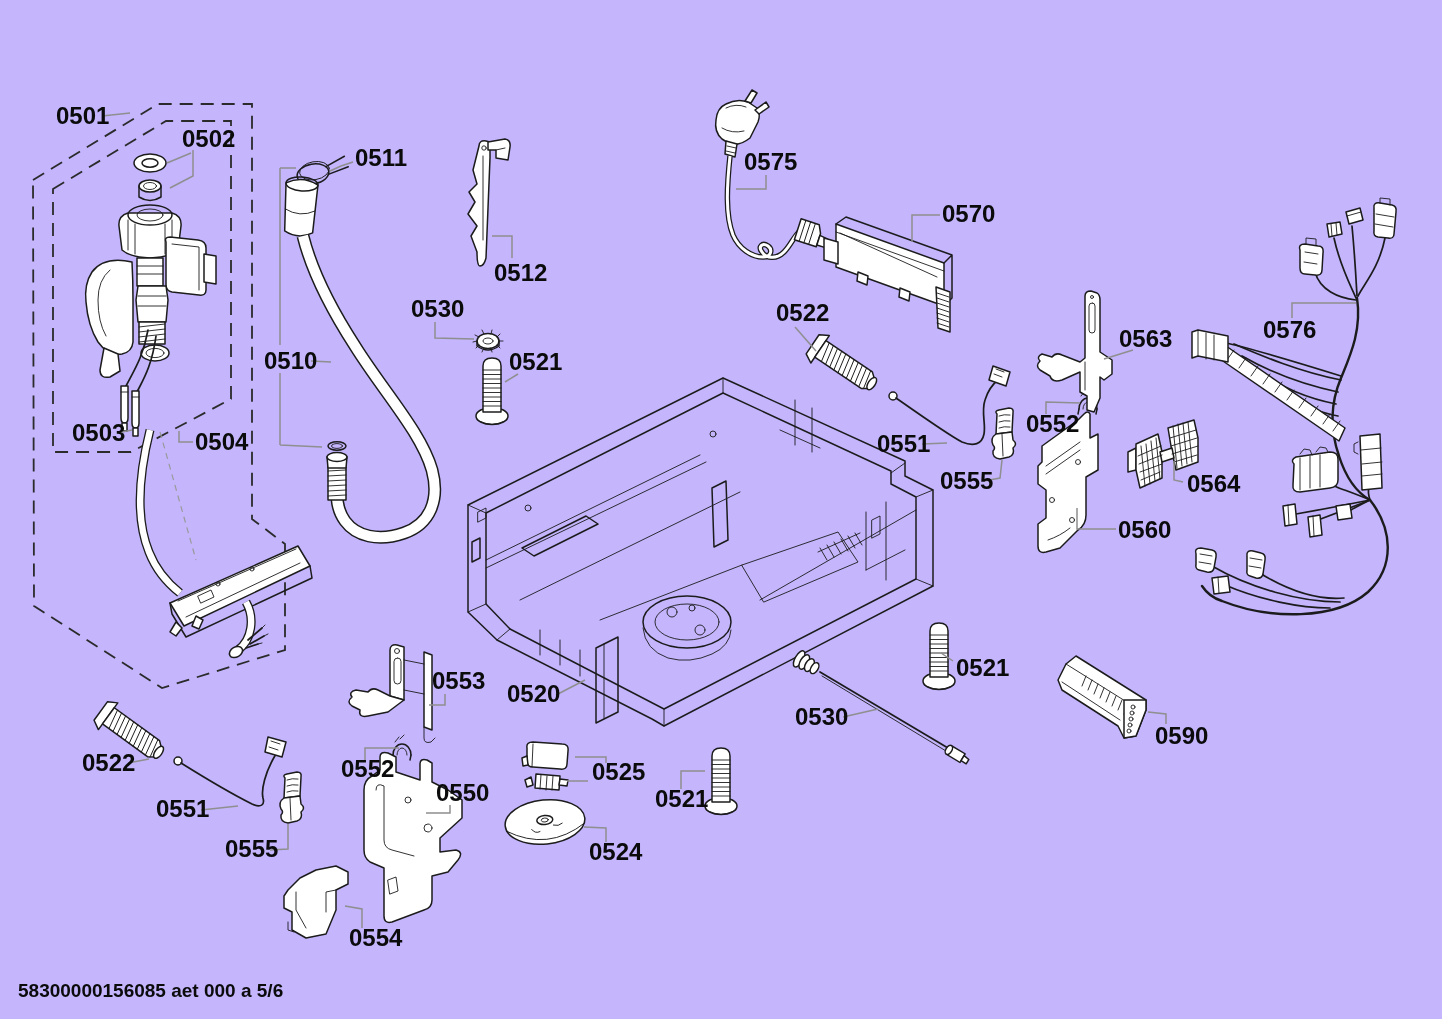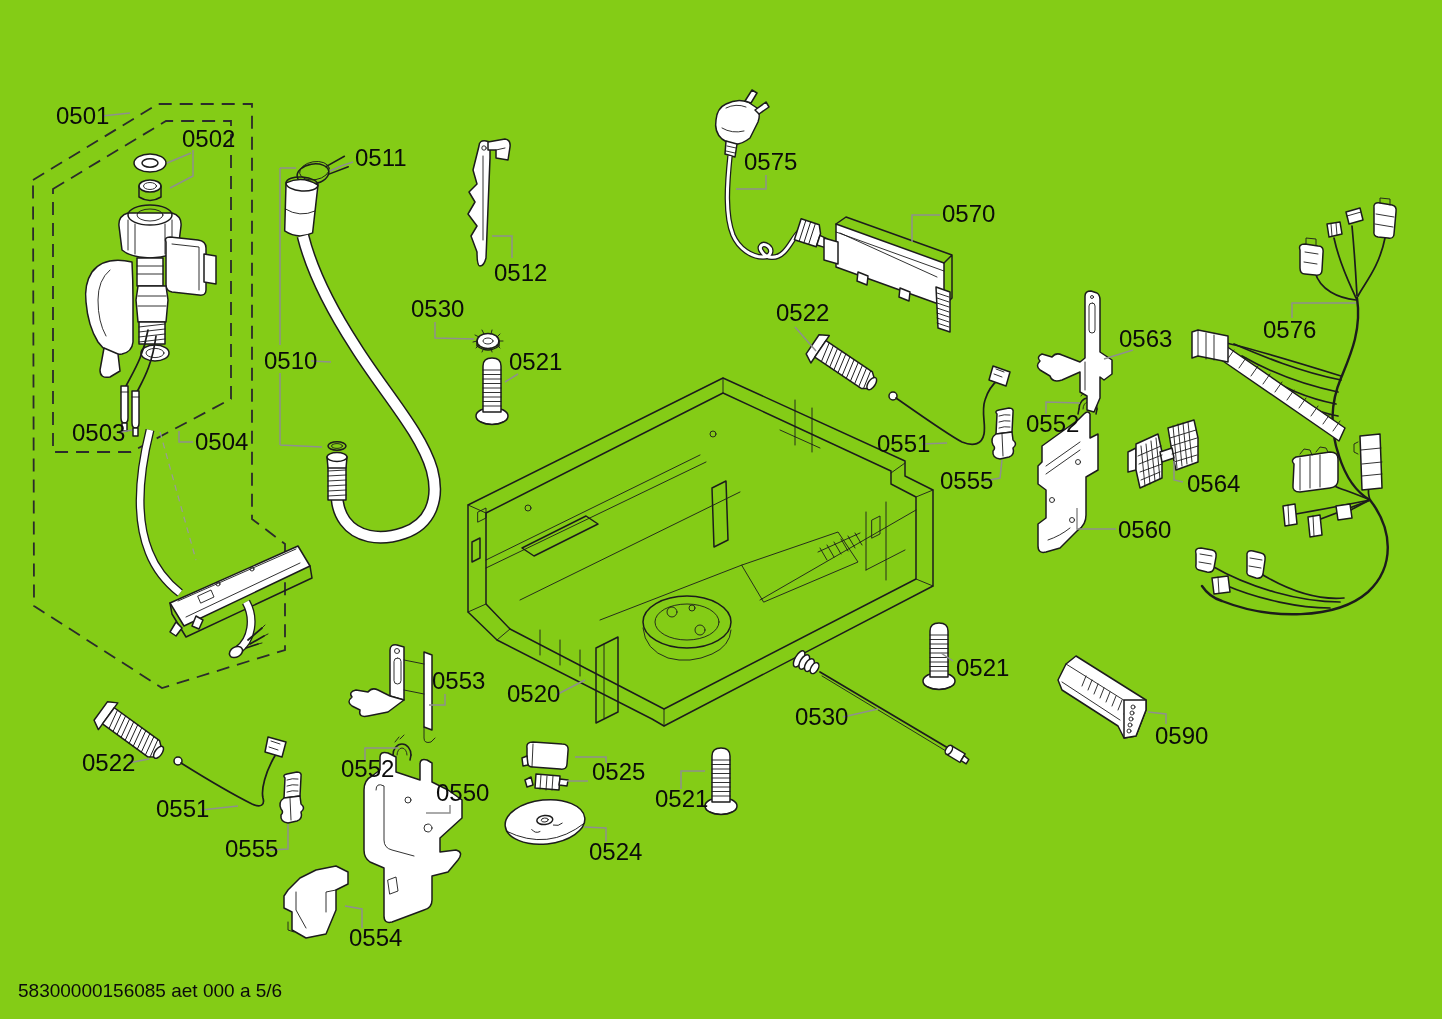--- a/index.html
+++ b/index.html
@@ -1,17 +1,17 @@
 <!DOCTYPE html>
 <html><head>
 <meta charset="utf-8">
 <style>
   html,body{margin:0;padding:0;background:#ffffff;}
-  .stage{position:relative;width:1442px;height:1019px;background:#84cc16;overflow:hidden;
-         font-family:"Liberation Sans",sans-serif;}
+  .stage{position:relative;width:1442px;height:1019px;background:#c4b5fd;overflow:hidden;
+         font-family:"Liberation Sans",sans-serif;font-weight:bold;}
   svg{display:block;}
   .part{fill:#ffffff;stroke:#1c1c1c;stroke-width:1.5;stroke-linejoin:round;stroke-linecap:round;}
   .pl{fill:none;stroke:#1c1c1c;stroke-width:1.5;stroke-linejoin:round;stroke-linecap:round;}
   .th{fill:none;stroke:#1c1c1c;stroke-width:0.9;stroke-linecap:round;}
   .tube{fill:none;stroke:#1c1c1c;stroke-width:13;}
   .tubein{fill:none;stroke:#ffffff;stroke-width:10;}
   .tube2{fill:none;stroke:#1c1c1c;stroke-width:9;}
   .tube2in{fill:none;stroke:#ffffff;stroke-width:6.4;}
   .cord{fill:none;stroke:#1c1c1c;stroke-width:5.5;}
   .cordin{fill:none;stroke:#ffffff;stroke-width:3;}

